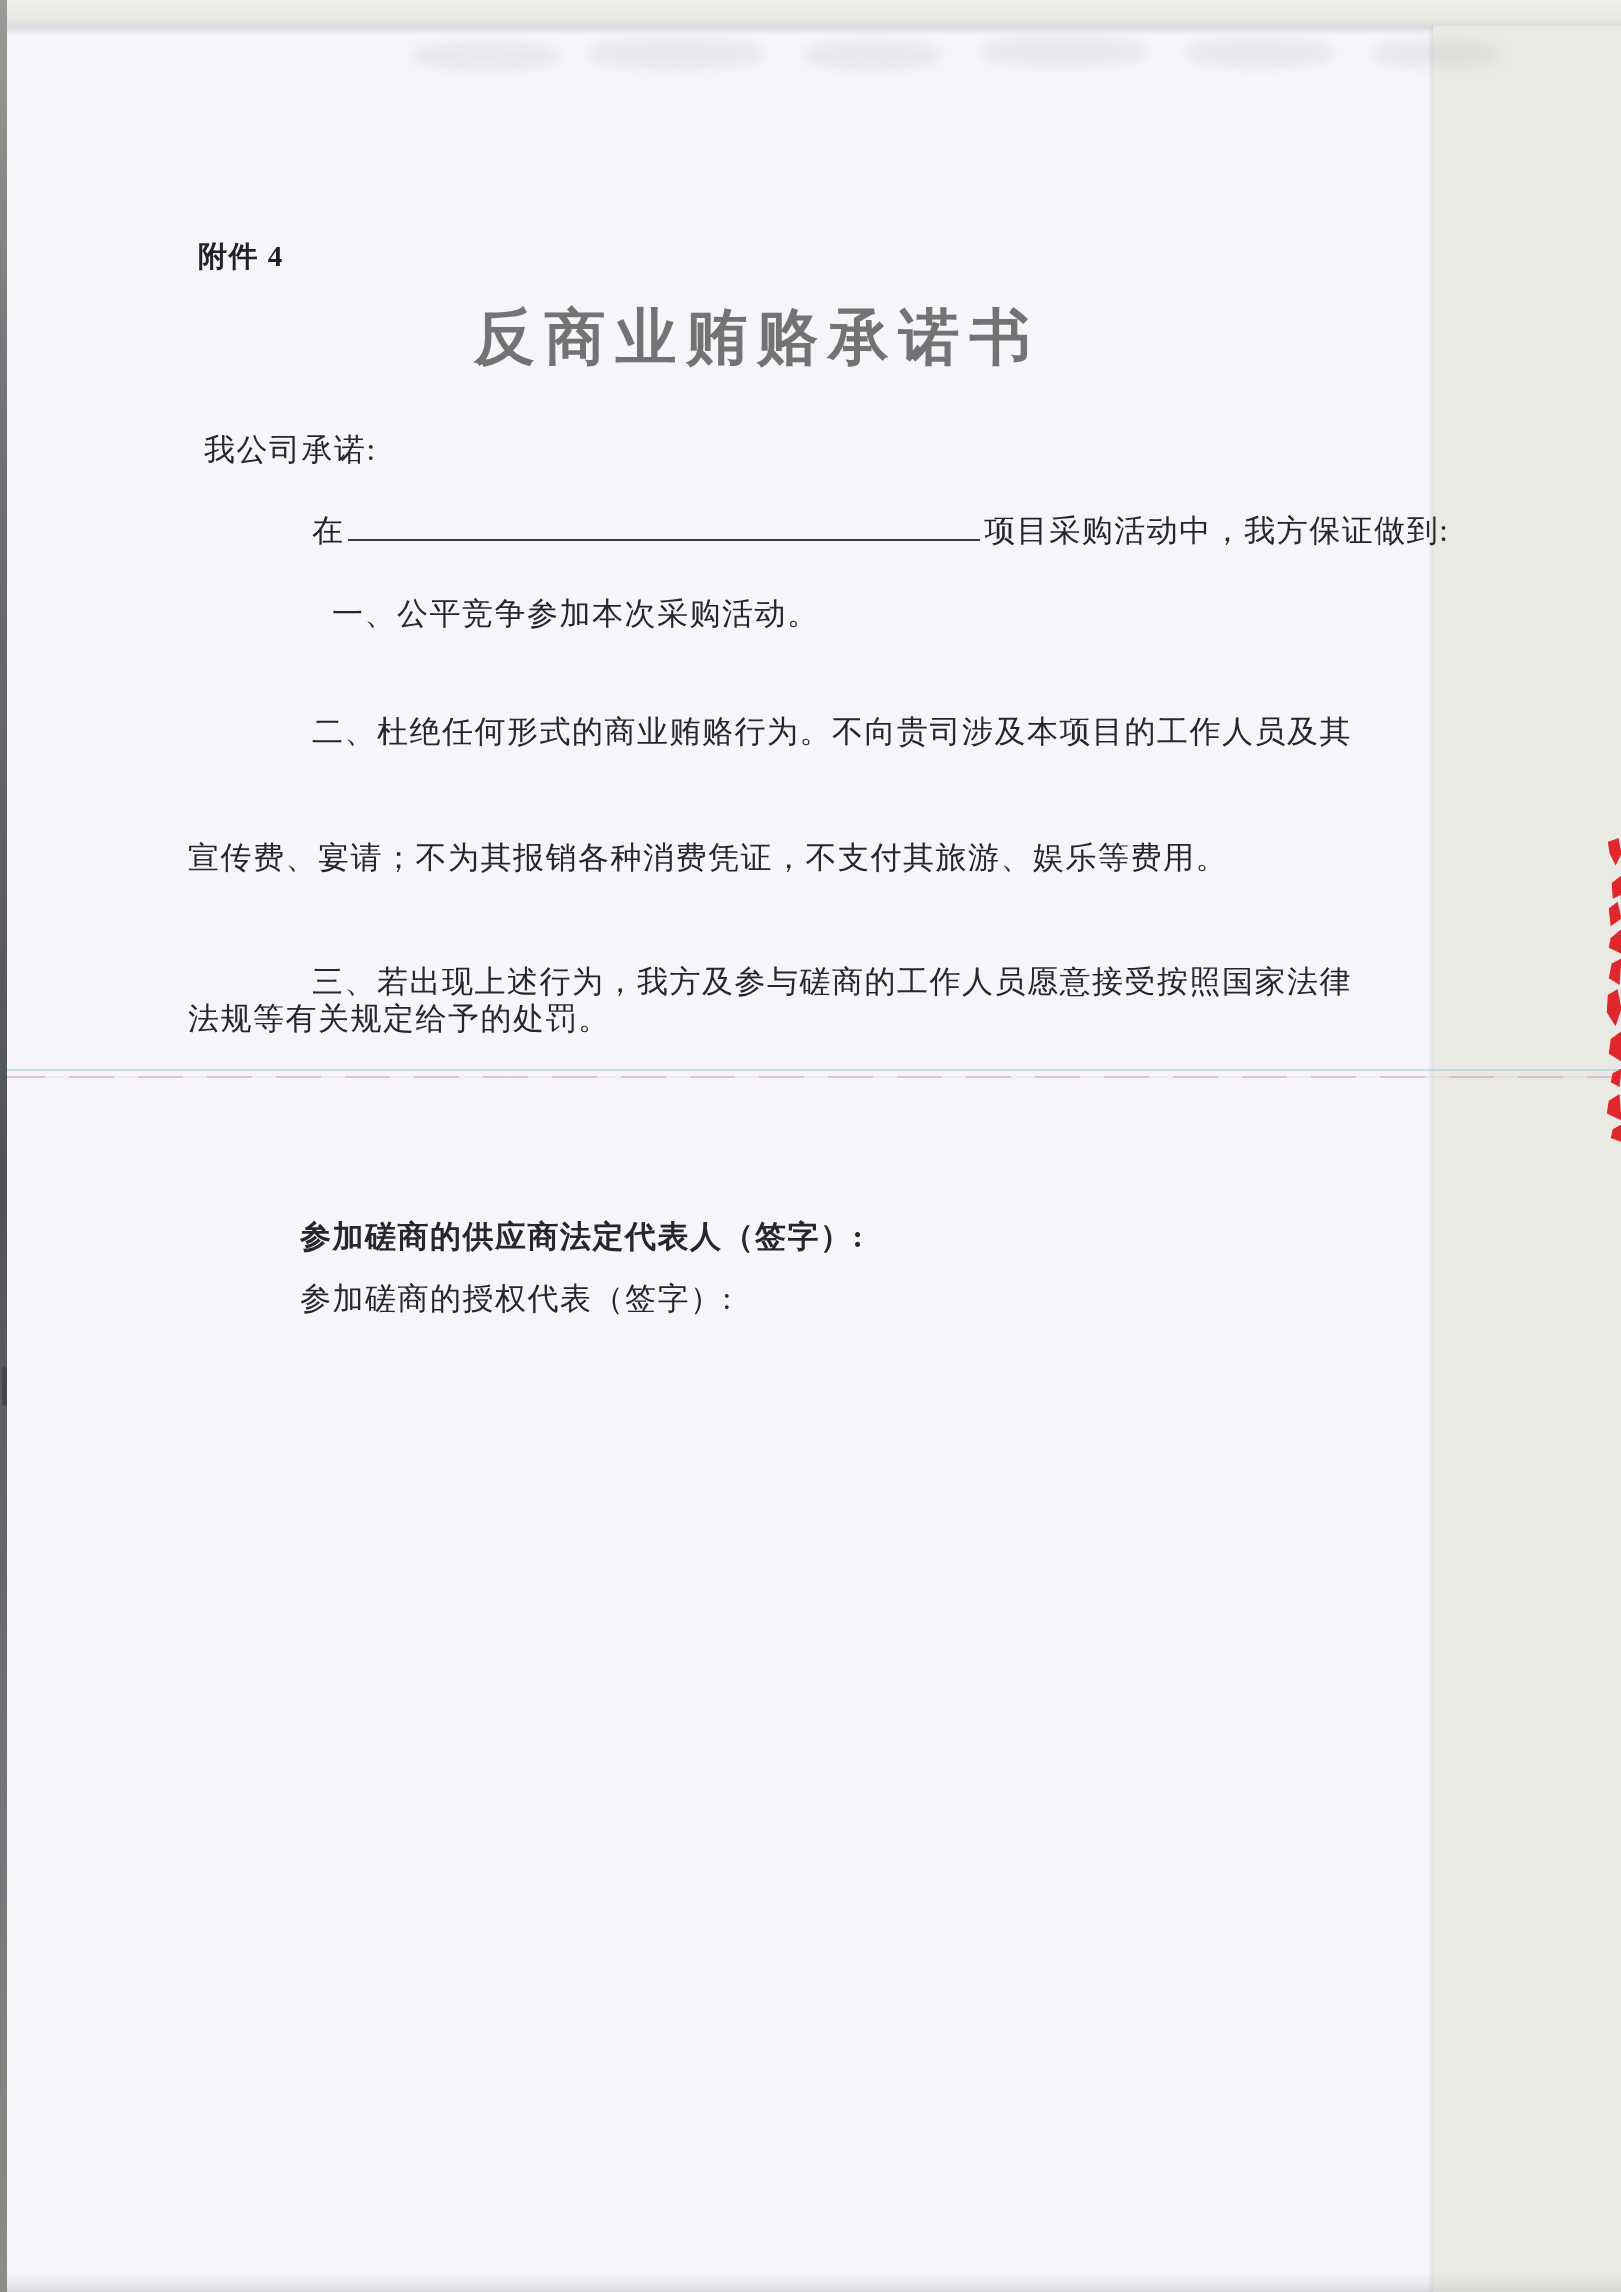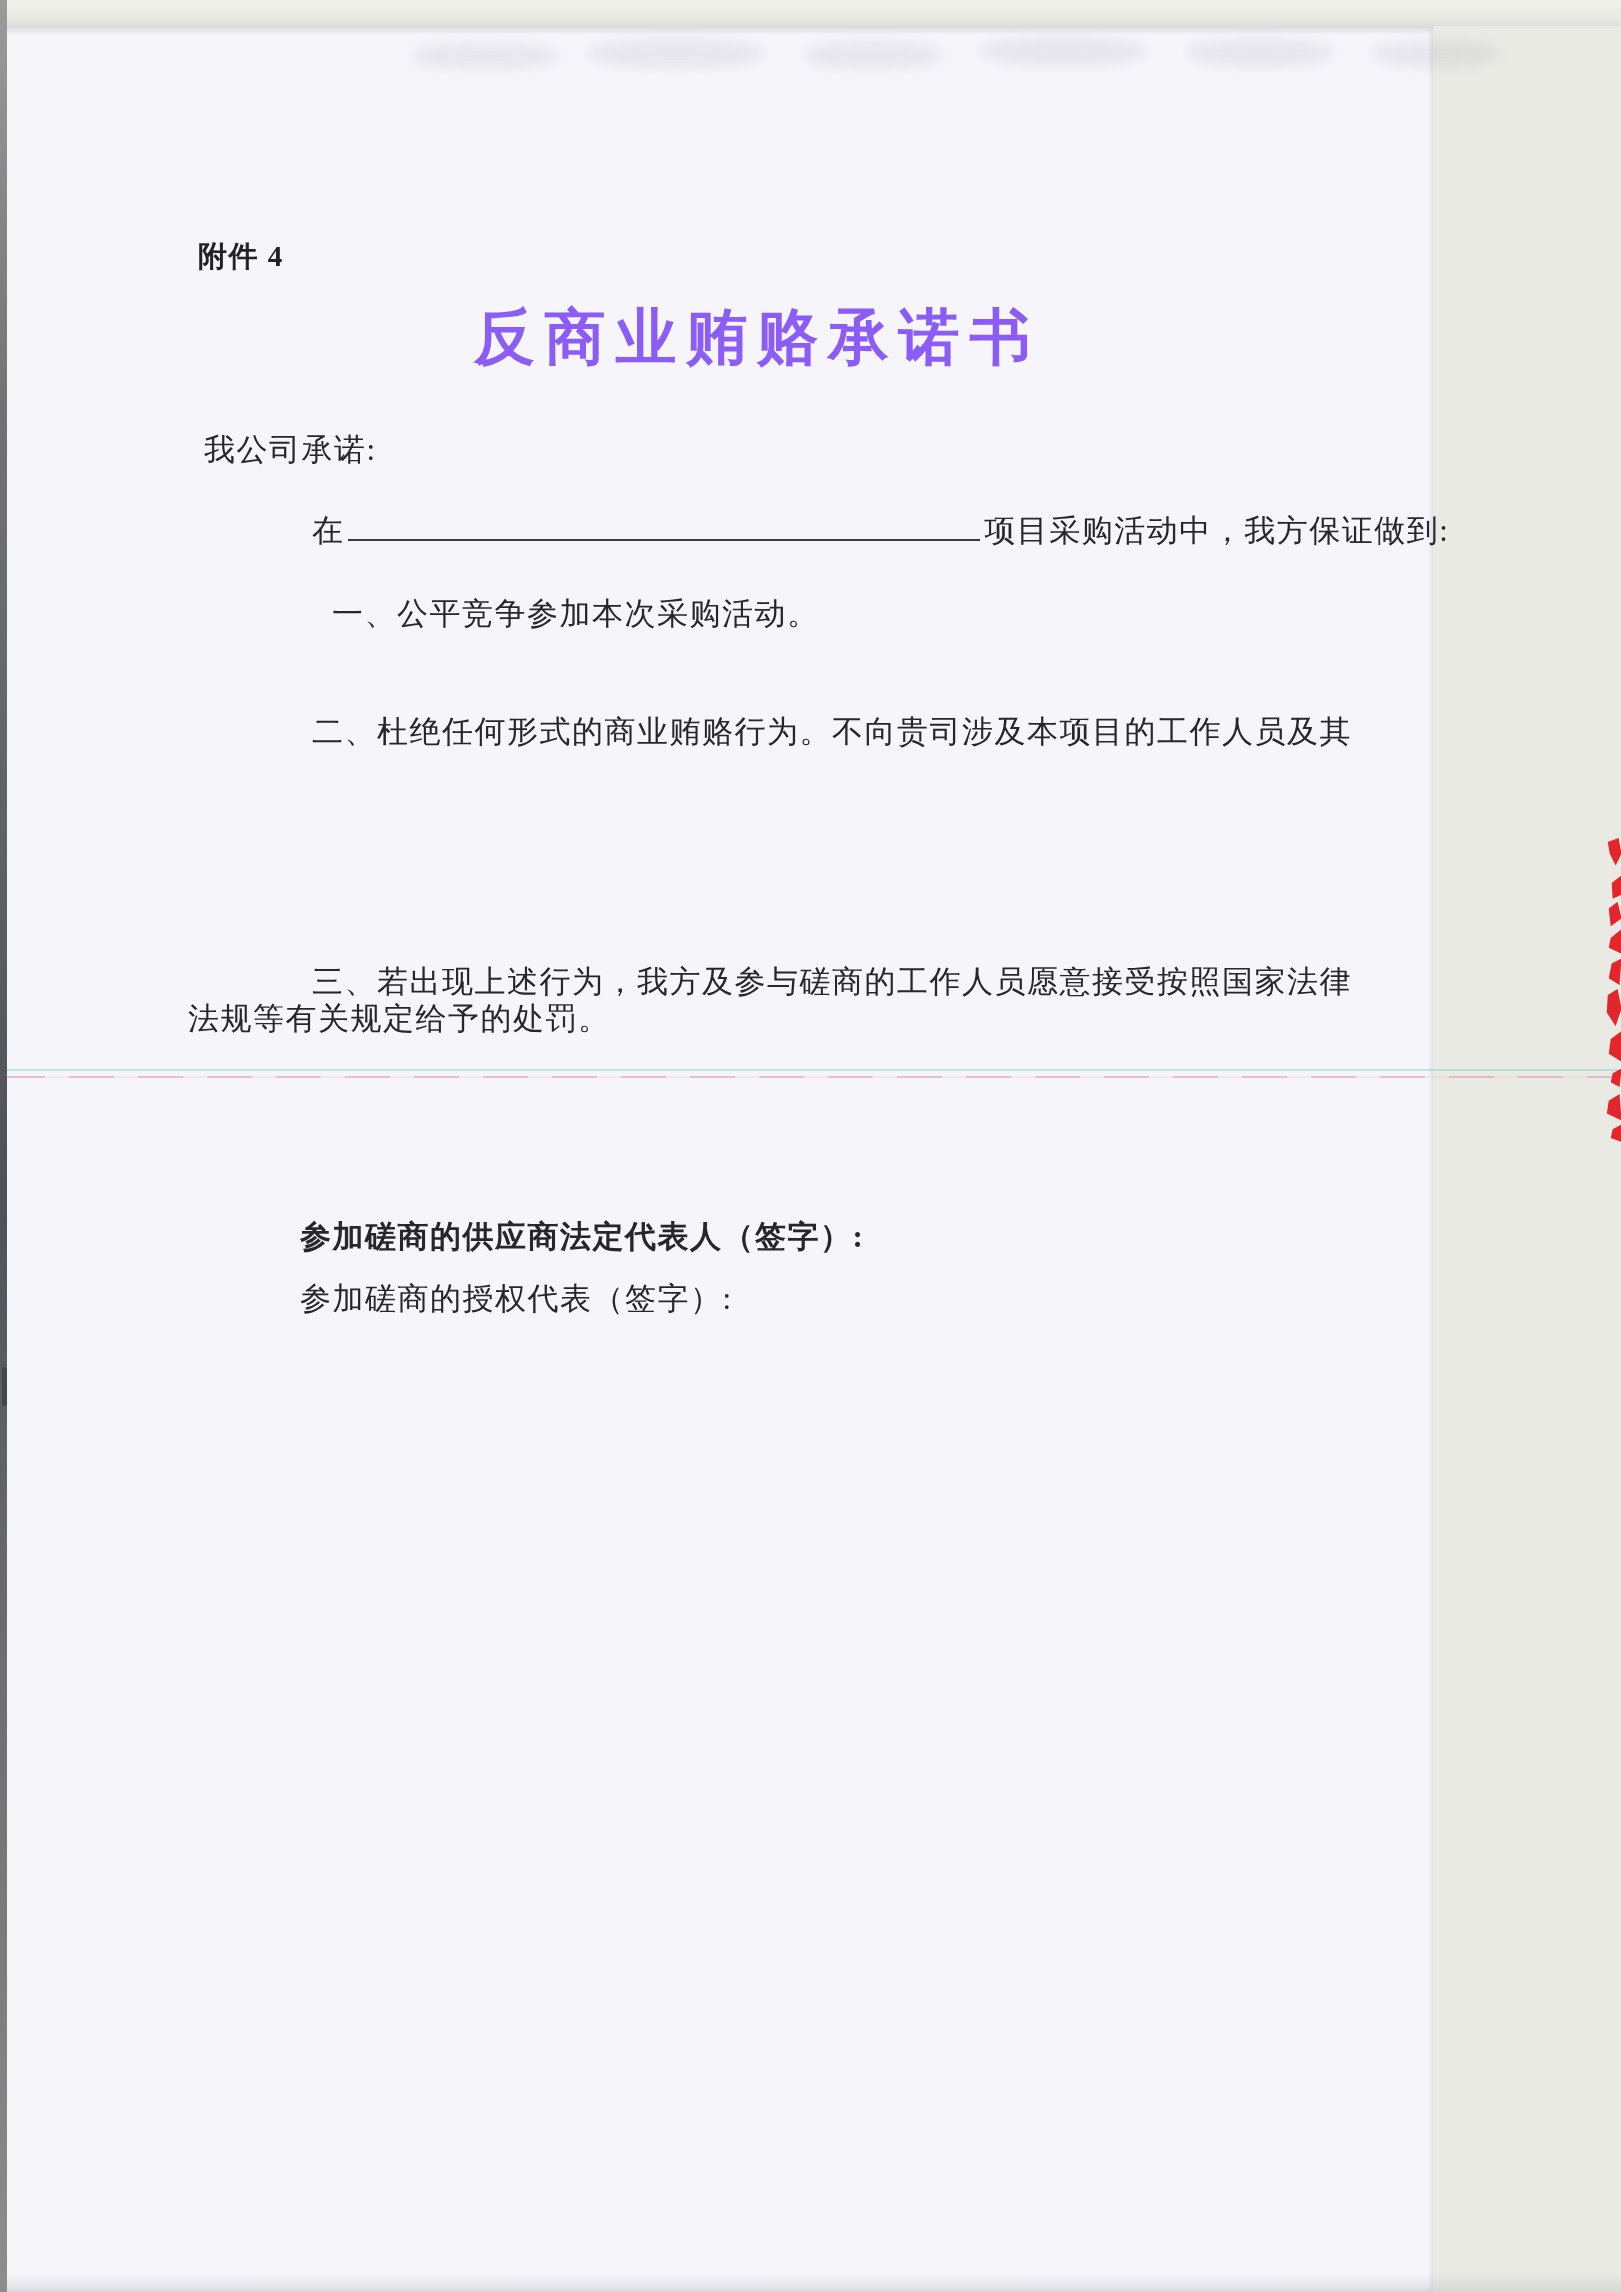--- a/index.html
+++ b/index.html
@@ -17,21 +17,21 @@
     box-shadow:inset 0 3.9px 5.9px rgba(70,70,80,0.18), inset 0 -2.9px 4.9px rgba(90,90,100,0.08);}
   
   .left-edge{position:absolute;left:0;top:0;width:6.9px;height:2293px;z-index:6;
     background:linear-gradient(180deg,#9b9b99 0%,#727274 18%,#5d5f63 38%,#4f5156 52%,#6d6d70 72%,#8d8d8b 100%);}
   .left-edge:after{content:"";position:absolute;left:2px;top:1367px;width:4.9px;height:39px;background:#3c3e42;border-radius:2.9px;opacity:.7;}
 
   .line{position:absolute;font-size:31px;line-height:35px;color:#26262b;
     white-space:nowrap;letter-spacing:1.5px;}
   .attachment{left:198px;top:213px;font-size:29px;font-weight:600;color:#222226;}
   .title{left:757px;top:278px;transform:translateX(-50%);
-    font-size:61px;line-height:67px;font-weight:bold;letter-spacing:9.8px;color:#8b5cf6;}
+    font-size:61px;line-height:67px;font-weight:bold;letter-spacing:9.8px;color:#737373;}
   .intro{left:204px;top:406px;}
   .l-project{left:312px;top:487px;}
   .l-item1{left:332px;top:570px;}
   .l-item2a{left:312px;top:651px;margin-top:37px;}
   .l-item2b{left:188px;top:732px;}
   .l-item2c{left:188px;top:814px;}
   .l-item3a{left:312px;top:894px;margin-top:44px;}
   .l-item3b{left:188px;top:975px;}
   .l-sig1{left:300px;top:1193px;font-weight:bold;}
   .l-sig2{left:300px;top:1255px;}
@@ -79,20 +79,21 @@
 
   <div class="line intro">我公司承诺:</div>
 
   <div class="line l-project">
     <span>在</span><span class="blank b-project"></span><span>项目采购活动中，我方保证做到:</span>
   </div>
 
   <div class="line l-item1">一、公平竞争参加本次采购活动。</div>
 
   <div class="line l-item2a">二、杜绝任何形式的商业贿赂行为。不向贵司涉及本项目的工作人员及其</div>
+  <div class="line l-item2c">宣传费、宴请；不为其报销各种消费凭证，不支付其旅游、娱乐等费用。</div>
 
   <div class="line l-item3a">三、若出现上述行为，我方及参与磋商的工作人员愿意接受按照国家法律</div>
   <div class="line l-item3b">法规等有关规定给予的处罚。</div>
 
   <div class="line l-sig1">参加磋商的供应商法定代表人（签字）:</div>
   <div class="line l-sig2">参加磋商的授权代表（签字）:</div>
 
 
 </div>
 

